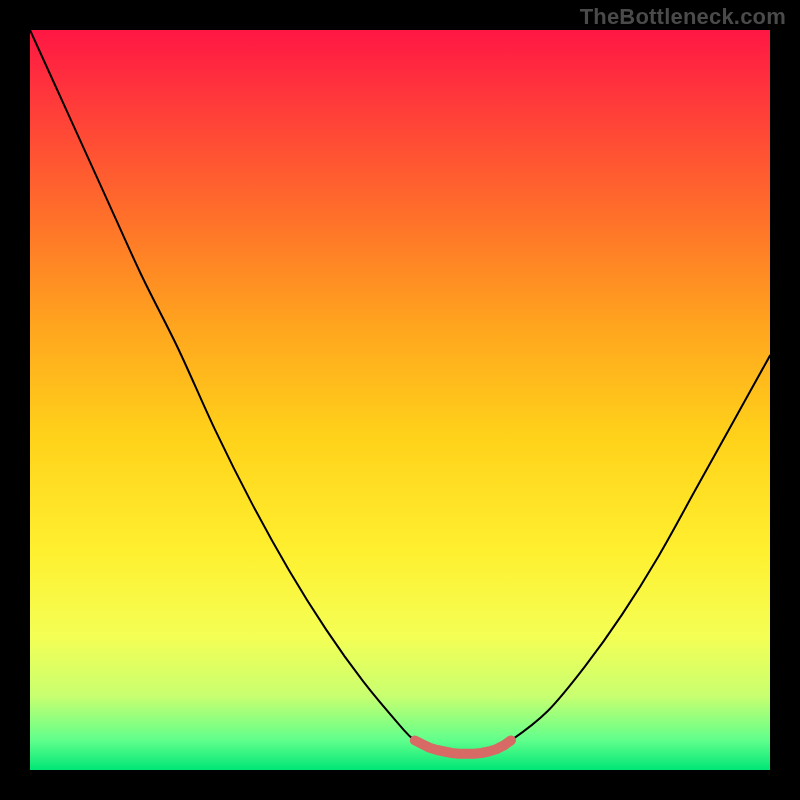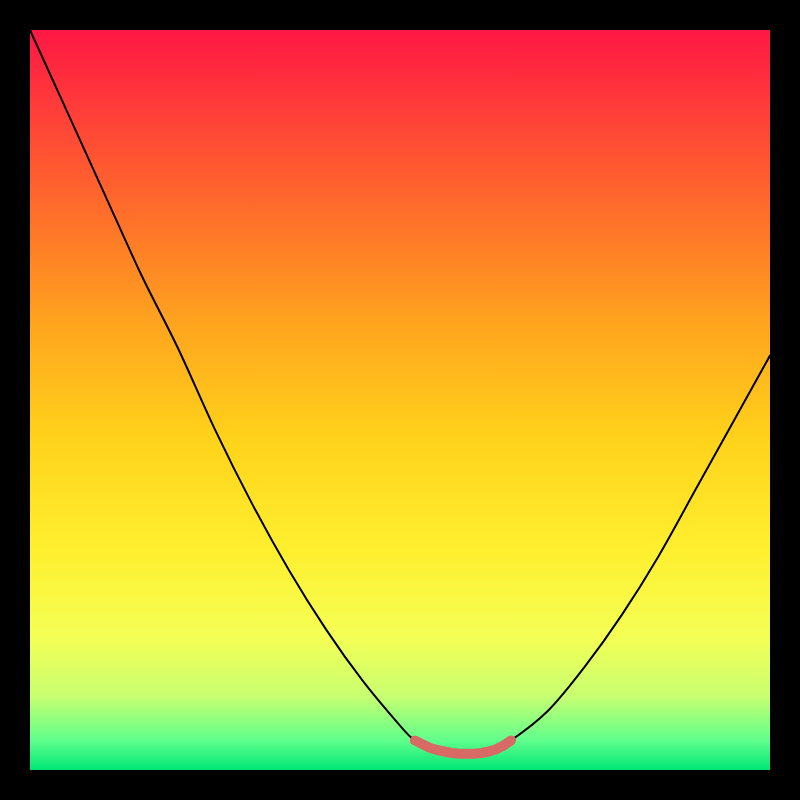--- a/index.html
+++ b/index.html
@@ -35,20 +35,21 @@
     height: 740px;
   }
   svg {
     display: block;
   }
 </style>
 </head>
 <body>
 
 <div class="frame">
+  <div class="watermark">TheBottleneck.com</div>
   <div class="plot">
     <svg id="chart-svg" width="740" height="740" viewBox="0 0 740 740" preserveAspectRatio="none">
       <defs>
         <linearGradient id="bg-grad" x1="0" y1="0" x2="0" y2="1">
             <stop offset="0%" stop-color="#ff1744"></stop>
             <stop offset="10%" stop-color="#ff3b3a"></stop>
             <stop offset="25%" stop-color="#ff6f2a"></stop>
             <stop offset="40%" stop-color="#ffa51e"></stop>
             <stop offset="55.00000000000001%" stop-color="#ffd21a"></stop>
             <stop offset="70%" stop-color="#ffef2e"></stop>

